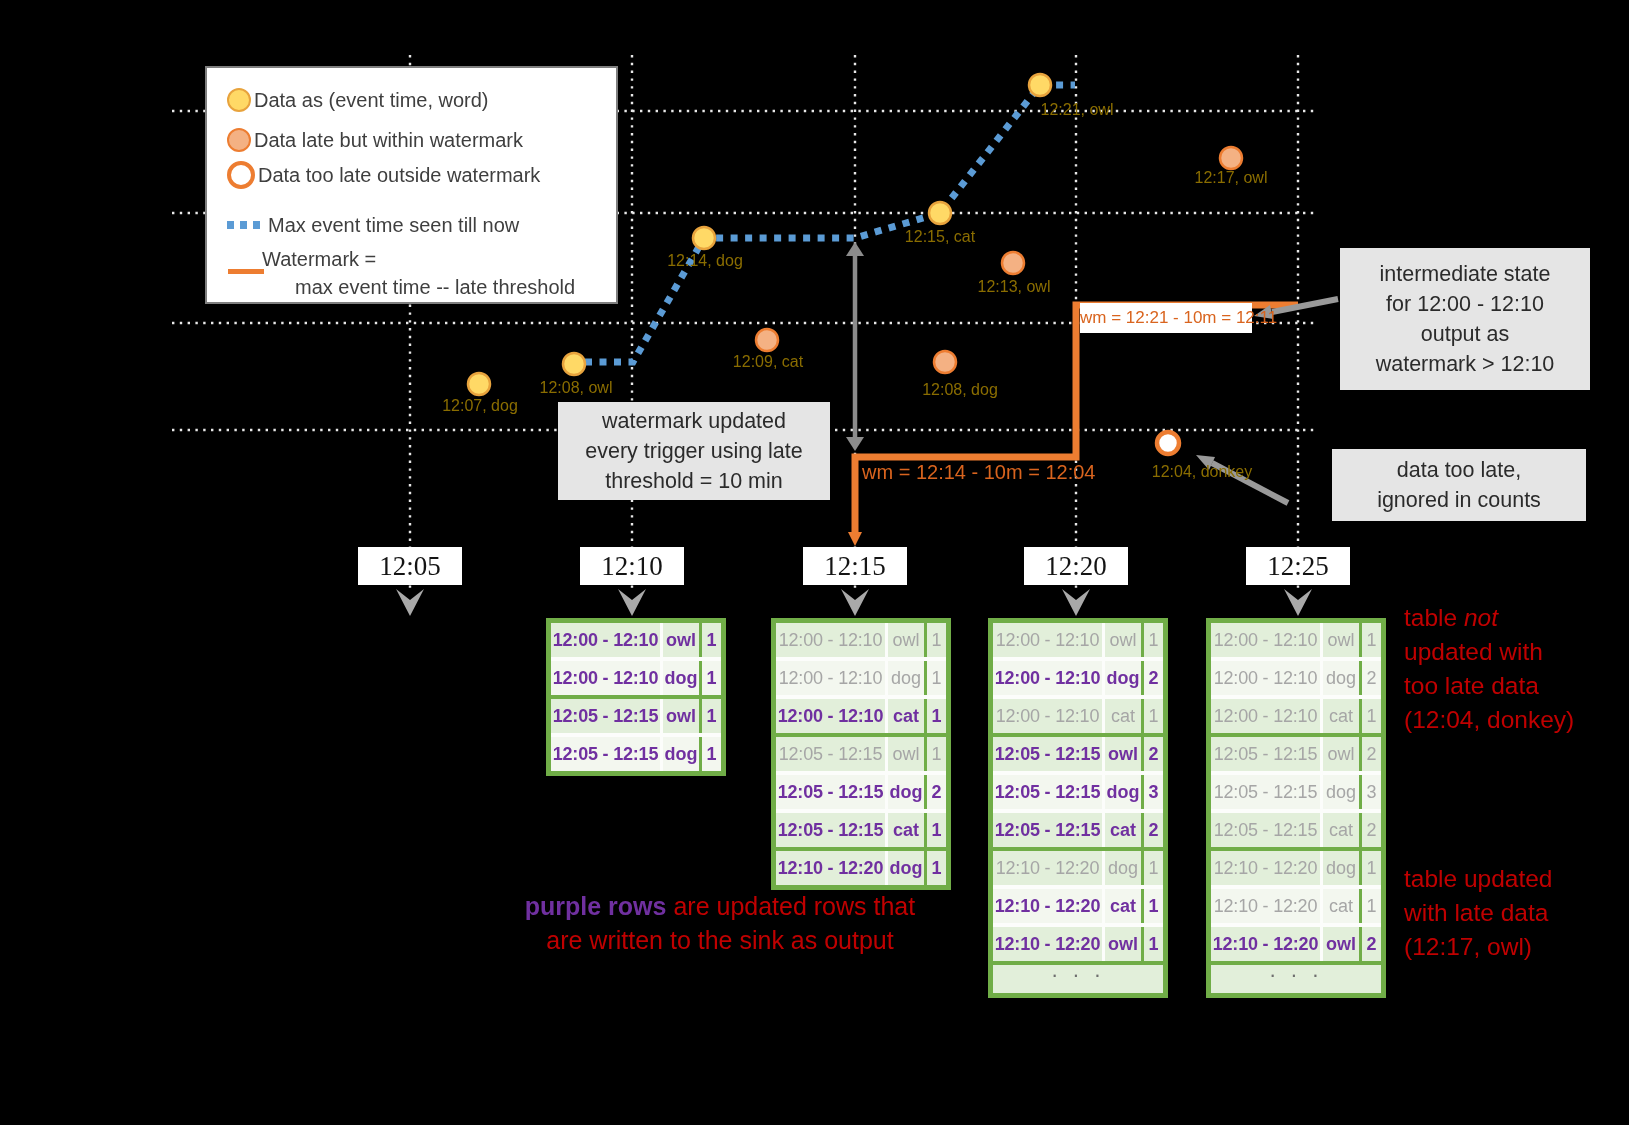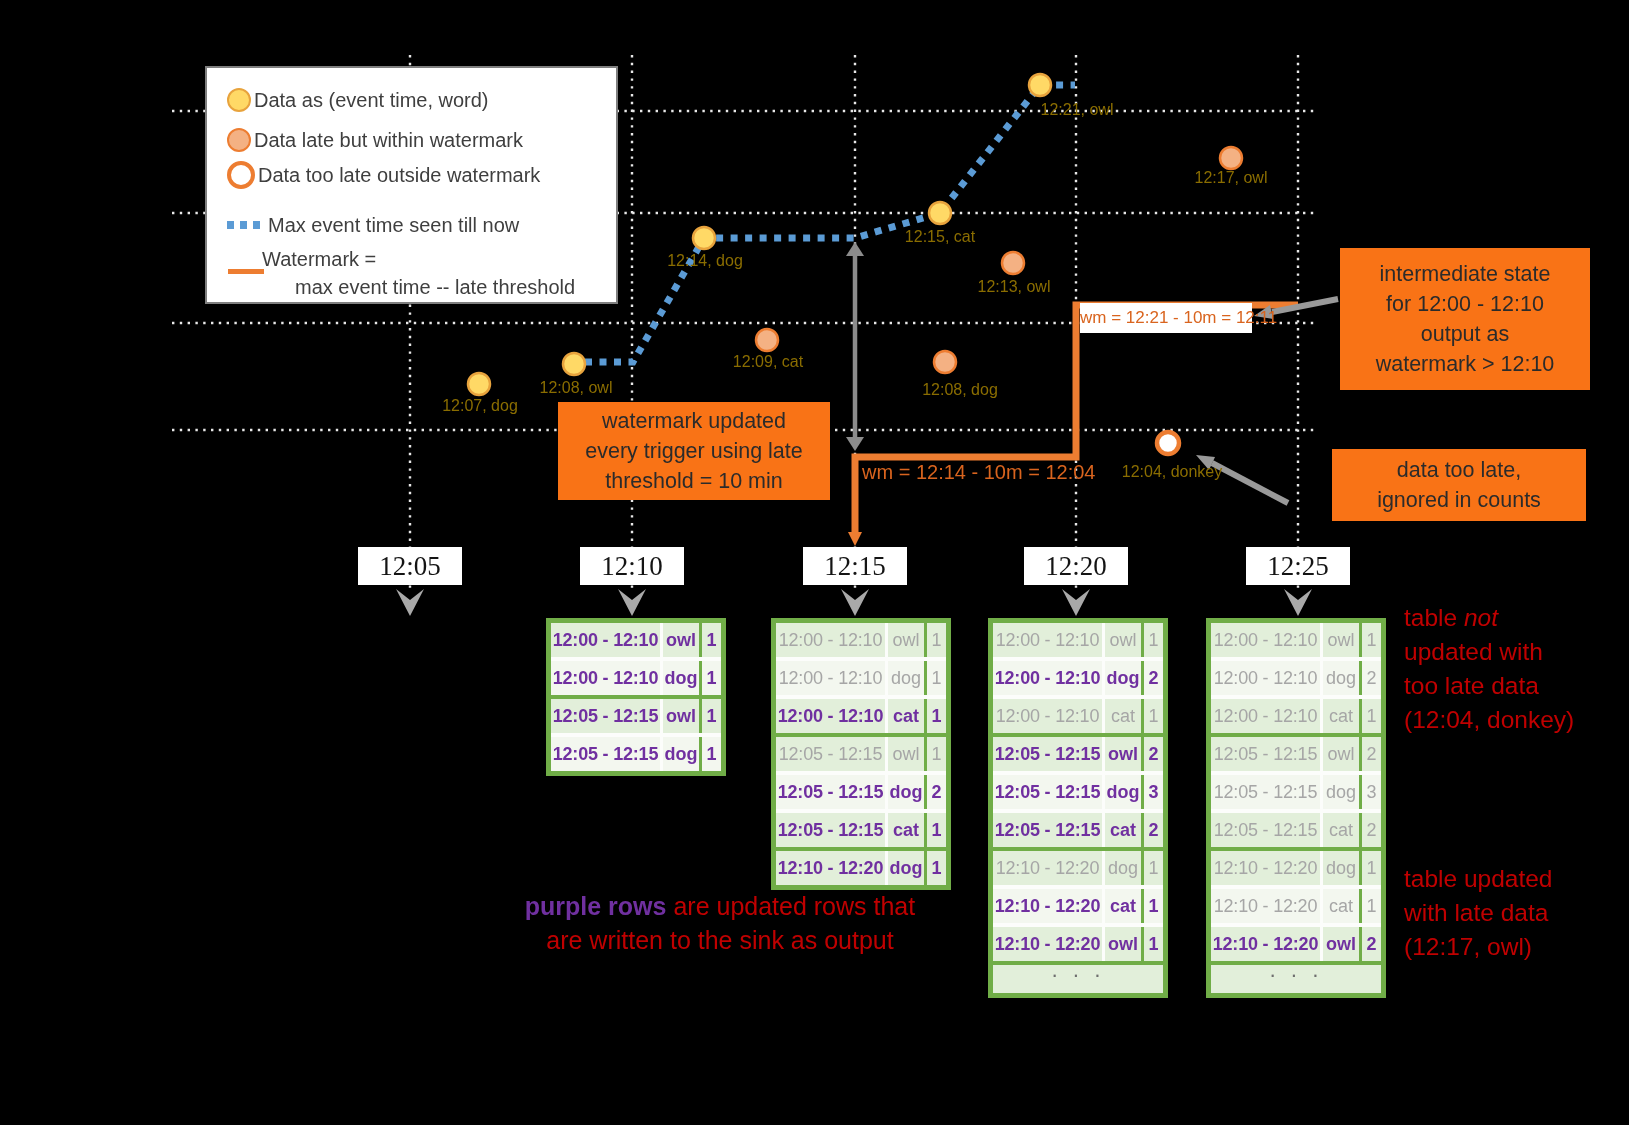--- a/index.html
+++ b/index.html
@@ -19,21 +19,21 @@
   .legend{position:absolute;left:205px;top:66px;width:413px;height:238px;background:#fff;
           border:2px solid #7F7F7F;box-sizing:border-box;color:#3F3F3F;font-size:20px;}
   .legend-item{position:absolute;left:20px;height:28px;display:flex;align-items:center;gap:3px;}
   .lg-circle{width:20px;height:20px;border-radius:50%;flex:none;}
   .lg-ontime{background:#FFD966;border:2.5px solid #E8A33D;}
   .lg-late{background:#F4B183;border:2.5px solid #ED7D31;}
   .lg-toolate{background:#fff;border:4.5px solid #ED7D31;}
   .lg-dash{width:36px;height:5px;background:#ED7D31;flex:none;}
   .lg-text{white-space:nowrap;}
 
-  .note{position:absolute;background:#f97316;color:#2B2B2B;display:flex;flex-direction:column;
+  .note{position:absolute;background:#e5e5e5;color:#2B2B2B;display:flex;flex-direction:column;
         justify-content:center;text-align:center;font-size:21.5px;line-height:30px;}
 
   .wm-text{position:absolute;color:#D9641E;font-size:20px;white-space:nowrap;}
   .wm-boxed{background:#fff;font-size:17px;width:172px;height:30px;line-height:30px;
             text-align:center;}
 
   .red-note{position:absolute;color:#C00000;font-size:24.5px;line-height:34px;white-space:nowrap;}
   .purple-note{position:absolute;left:455px;top:889px;width:530px;text-align:center;
                color:#C00000;font-size:25px;line-height:34px;}
   .purple-note .purple{color:#7030A0;font-weight:700;}
@@ -172,21 +172,21 @@
     <div class="trigger-label" style="left: 1298px; top: 547px;">12:25</div>
     <div class="pt-label" style="left: 480px; top: 406px;">12:07, dog</div>
     <div class="pt-label" style="left: 576px; top: 388px;">12:08, owl</div>
     <div class="pt-label" style="left: 705px; top: 261px;">12:14, dog</div>
     <div class="pt-label" style="left: 940px; top: 237px;">12:15, cat</div>
     <div class="pt-label" style="left: 1077px; top: 110px;">12:21, owl</div>
     <div class="pt-label" style="left: 768px; top: 362px;">12:09, cat</div>
     <div class="pt-label" style="left: 1014px; top: 287px;">12:13, owl</div>
     <div class="pt-label" style="left: 960px; top: 390px;">12:08, dog</div>
     <div class="pt-label" style="left: 1231px; top: 178px;">12:17, owl</div>
-    <div class="pt-label" style="left: 1172px; top: 472px; text-align: center;">12:04, donkey</div>
+    <div class="pt-label" style="left: 1202px; top: 472px; text-align: center;">12:04, donkey</div>
     <div class="gtable" style="left: 546px;">
       <div class="trow upd b0">
         <div class="cell cwin">12:00 - 12:10</div>
         <div class="vsep w"></div>
         <div class="cell cword">owl</div>
         <div class="vsep g"></div>
         <div class="cell ccount">1</div>
       </div>
       <div class="hsep w"></div>
       <div class="trow upd b1">

